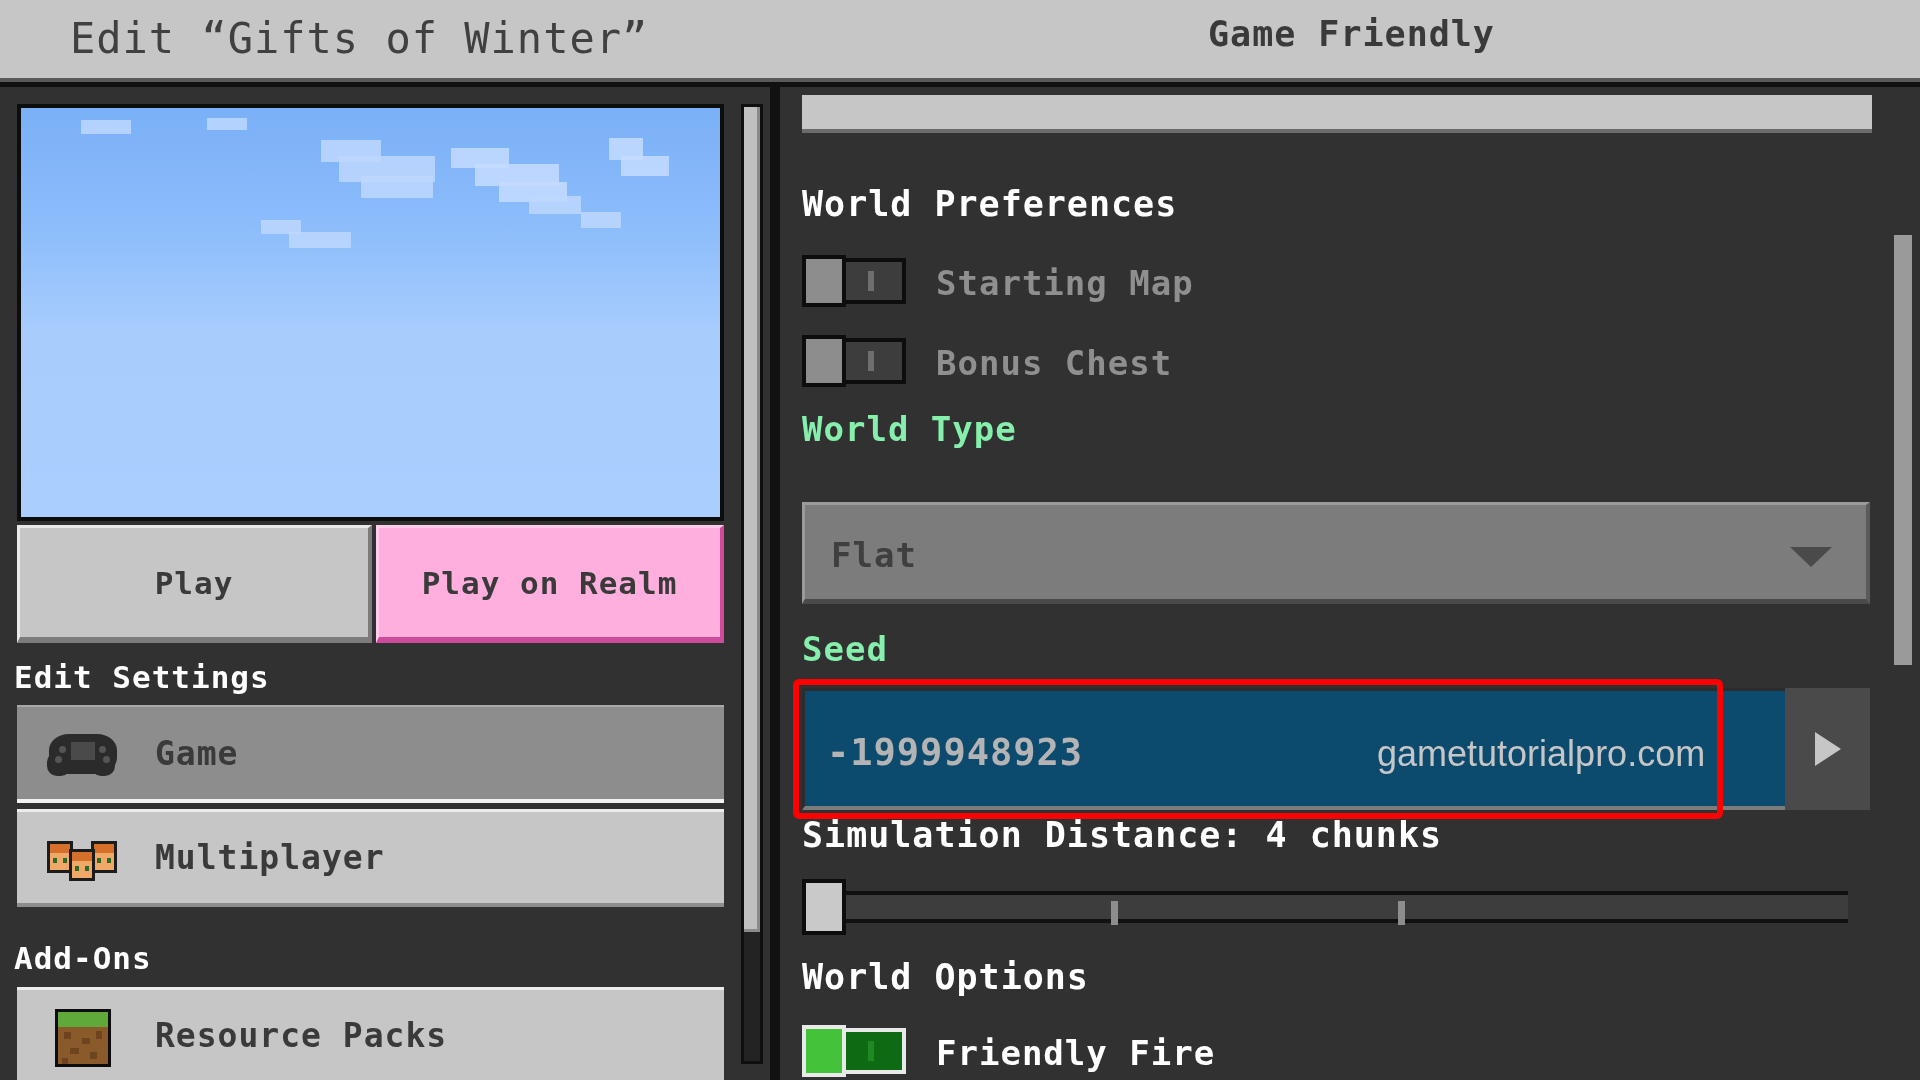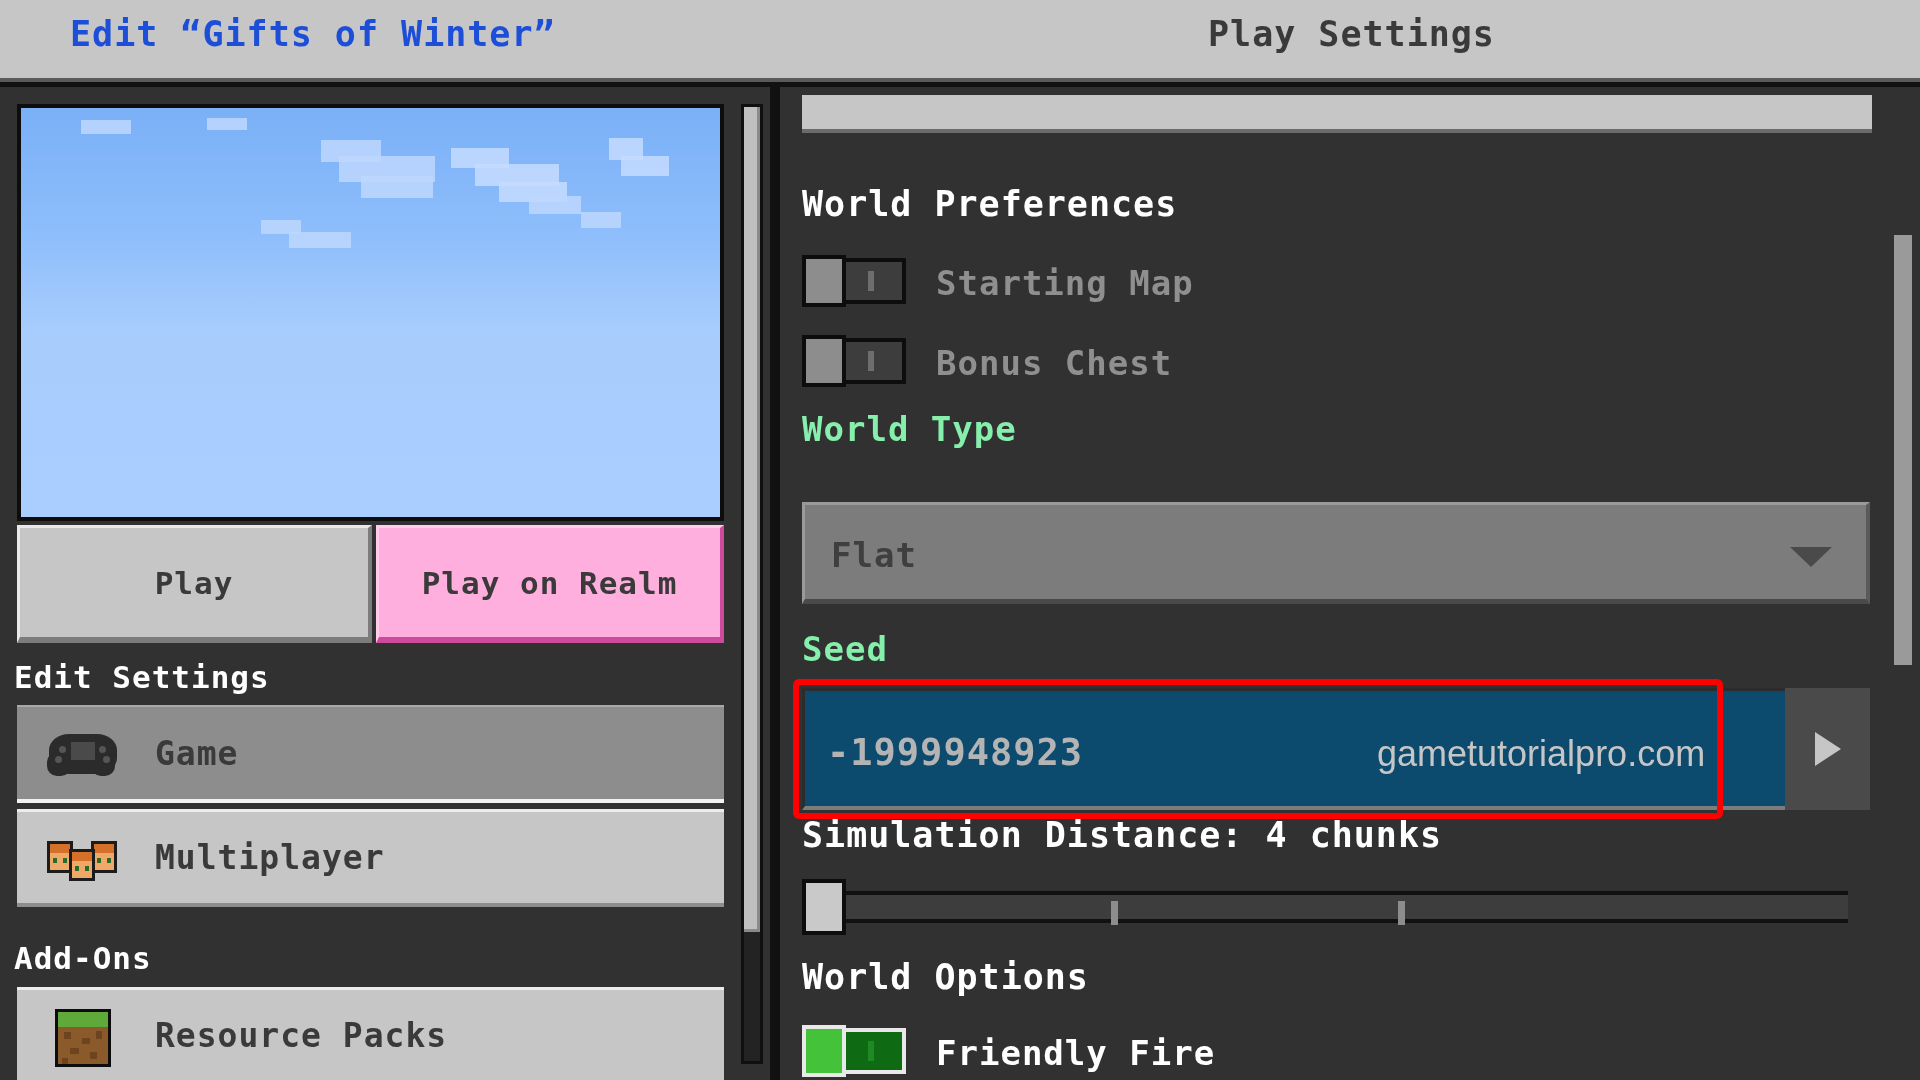--- a/index.html
+++ b/index.html
@@ -14,23 +14,23 @@
 
   
   #header {
     position: absolute; left: 0; top: 0;
     width: 1920px; height: 82px;
     background: #c6c6c6;
     border-bottom: 4px solid #5a5a5a;
   }
   #header-title-left {
     position: absolute; left: 70px; top: 14px;
-    font-size: 35px; letter-spacing: 1px;
-    color: #1d4ed8;
-    font-weight: bold;
+    font-size: 42px; letter-spacing: 1px;
+    color: #404040;
+    font-weight: normal;
     white-space: nowrap;
   }
   #header-title-right {
     position: absolute; left: 1208px; top: 14px;
     font-size: 35px; letter-spacing: 1px;
     color: #3a3a3a;
     font-weight: bold;
     white-space: nowrap;
   }
 
@@ -354,21 +354,21 @@
     position: absolute; left: 0; top: 140px;
     width: 100%; height: 430px;
     background: #9a9a9a;
   }
 </style>
 </head>
 <body>
 
 <div id="header">
   <div id="header-title-left">Edit “Gifts of Winter”</div>
-  <div id="header-title-right">Play Settings</div>
+  <div id="header-title-right">Game Friendly</div>
 </div>
 
 <div id="body-area">
 
   <div id="left-panel">
 
     <div id="world-preview">
 
       <div class="cloud" style="left:300px;top:32px;width:60px;height:22px;"></div>
       <div class="cloud" style="left:318px;top:48px;width:96px;height:26px;"></div>

